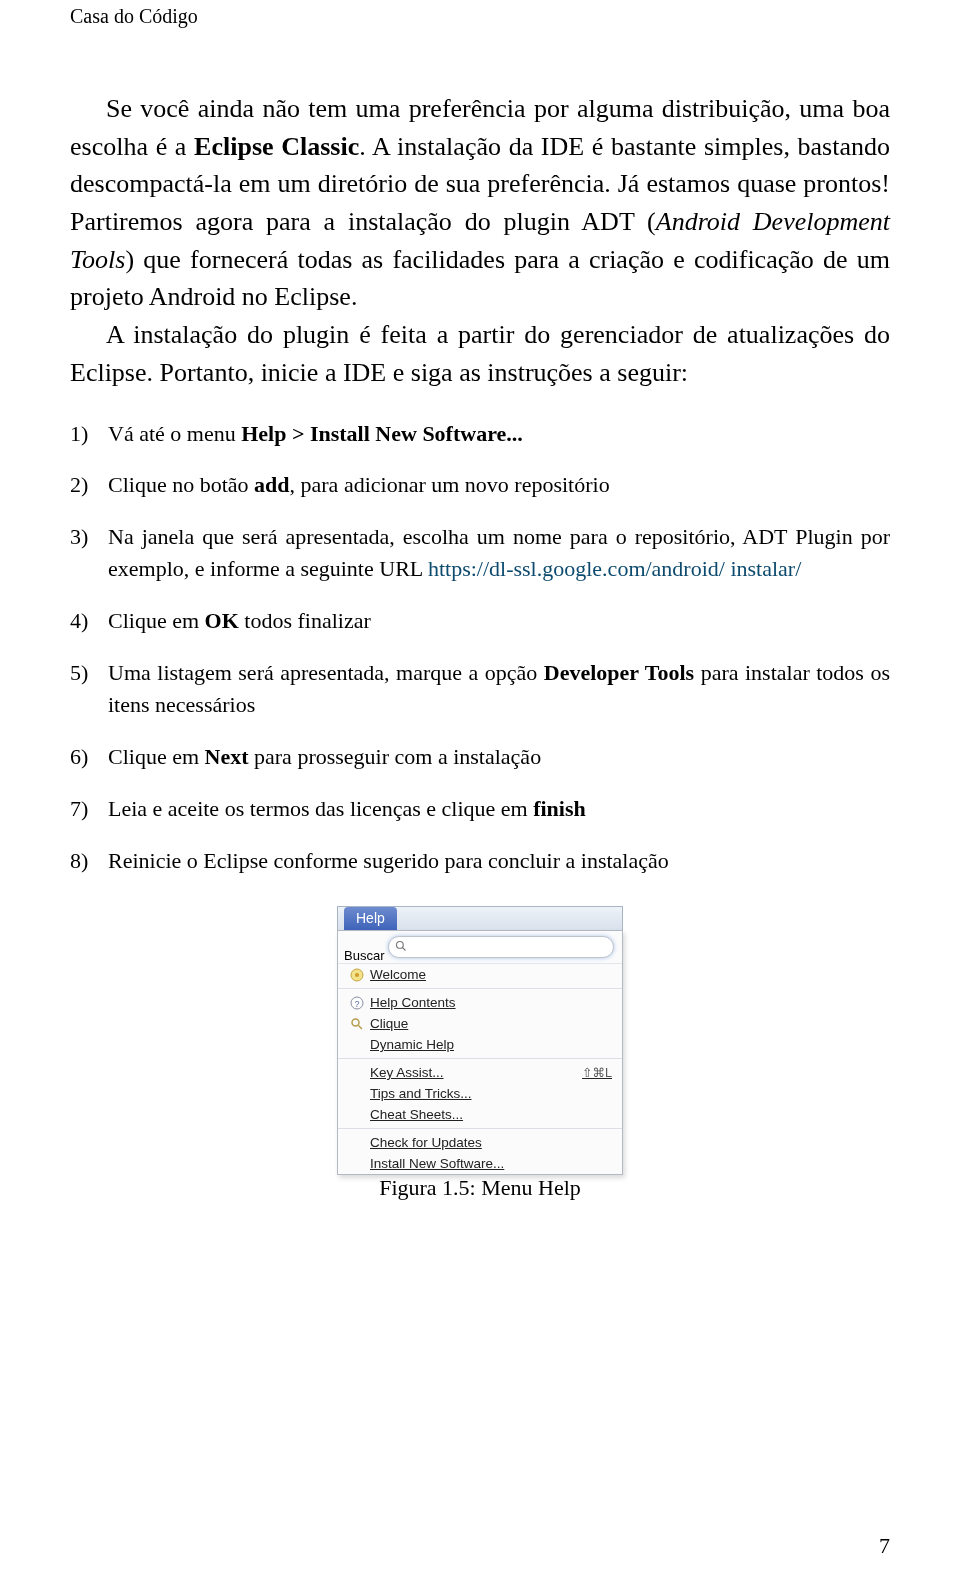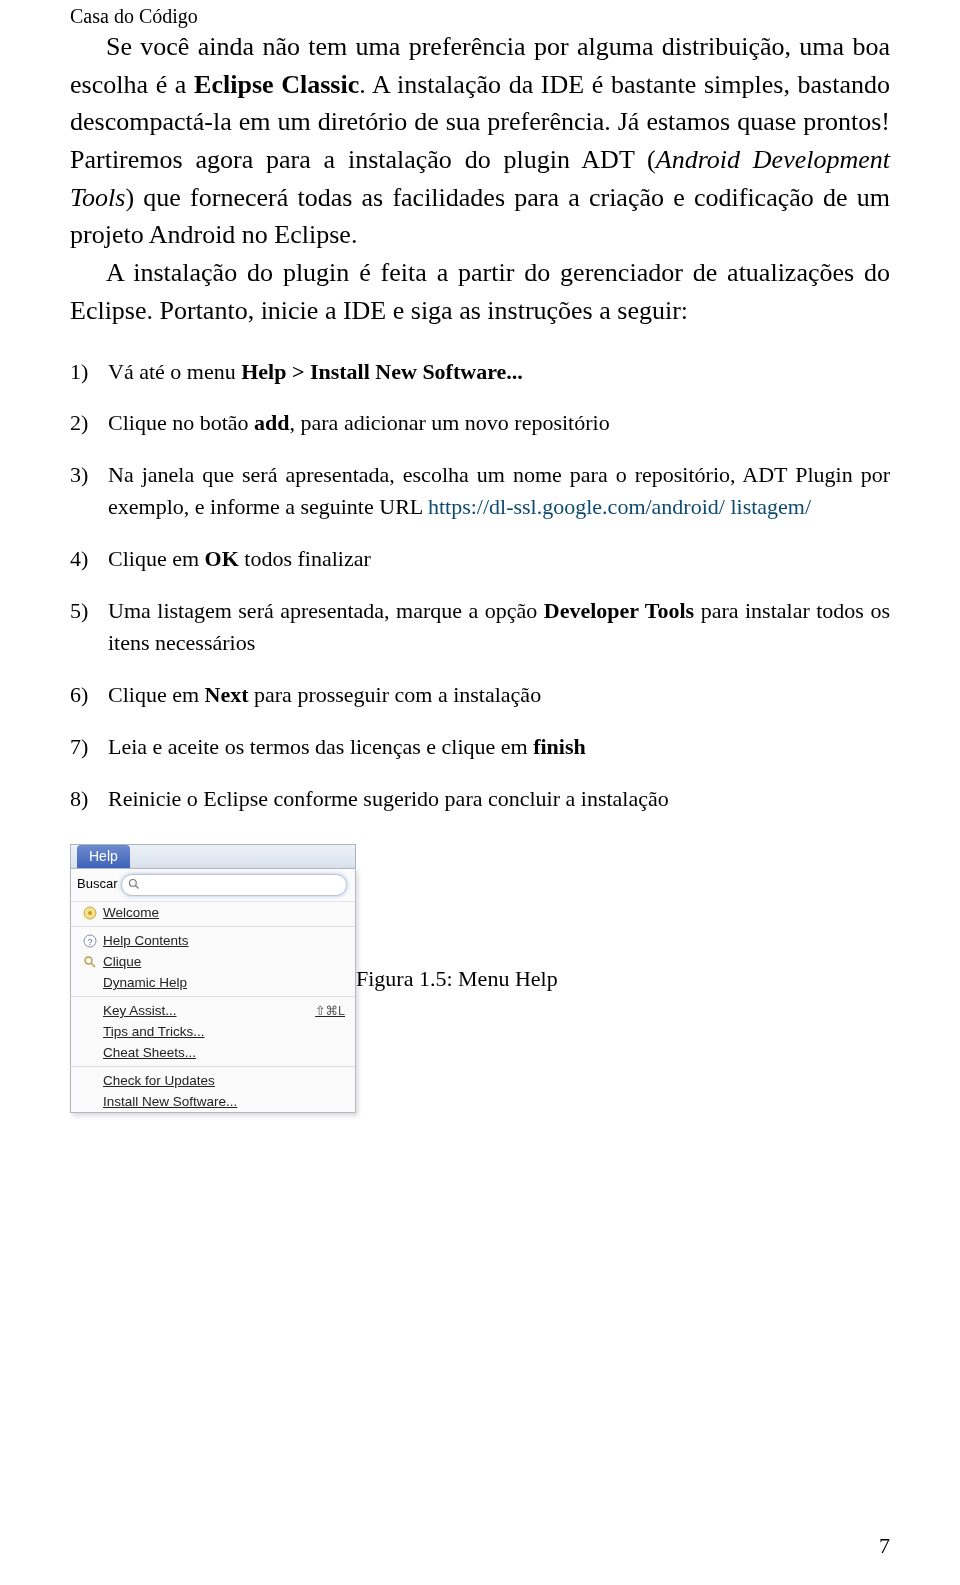--- a/index.html
+++ b/index.html
@@ -14,20 +14,21 @@
     height: 1585px;
     position: relative;
     box-sizing: border-box;
     padding: 5px 70px 30px 70px;
   }
   .running-head {
     display: flex;
     justify-content: space-between;
     font-size: 20px;
     color: #000;
+    margin-bottom: 62px;
   }
   .body-text {
     font-size: 26px;
     line-height: 1.45;
     text-align: justify;
   }
   .body-text .indent {
     text-indent: 36px;
     margin: 0;
   }
@@ -51,21 +52,21 @@
   ol.steps > li .num {
     position: absolute;
     left: 0;
     top: 0;
   }
 
   
   .figure-wrap {
     margin-top: 30px;
     display: flex;
-    flex-direction: row;
+    flex-direction: column;
     align-items: center;
   }
   .menu-shot {
     width: 286px;
     font-family: "Lucida Grande", "Helvetica Neue", Arial, sans-serif;
     font-size: 14px;
     color: #000;
     background: #fff;
   }
   .menubar {
@@ -169,21 +170,21 @@
     <li>
       <span class="num">1)</span>
       <span>Vá até o menu </span><span class="bold">Help &gt; Install New Software...</span>
     </li>
     <li>
       <span class="num">2)</span>
       <span>Clique no botão </span><span class="bold">add</span><span>, para adicionar um novo repositório</span>
     </li>
     <li>
       <span class="num">3)</span>
-      <span>Na janela que será apresentada, escolha um nome para o repositório, ADT Plugin por exemplo, e informe a seguinte URL </span><a class="link">https://dl-ssl.google.com/android/</a> <a class="link">listagem/</a>
+      <span>Na janela que será apresentada, escolha um nome para o repositório, ADT Plugin por exemplo, e informe a seguinte URL </span><a class="link">https://dl-ssl.google.com/android/</a> <a class="link">instalar/</a>
     </li>
     <li>
       <span class="num">4)</span>
       <span>Clique em </span><span class="bold">OK</span><span> todos finalizar</span>
     </li>
     <li>
       <span class="num">5)</span>
       <span>Uma listagem será apresentada, marque a opção </span><span class="bold">Developer Tools</span><span> para instalar todos os itens necessários</span>
     </li>
     <li>
@@ -203,21 +204,21 @@
   <div class="figure-wrap">
     <div class="menu-shot">
 
       <div class="menubar">
         <div class="menubar-item">Help</div>
       </div>
 
       <div class="dropdown">
 
         <div class="search-row">
-          <span style="position:absolute; margin-left:-44px; margin-top:2px; font-size:13px;">Buscar</span>
+          <span style="position:absolute; margin-left:-44px; margin-top:12px; font-size:13px;">Buscar</span>
           <div class="mac-search">
             <svg class="mag" viewBox="0 0 16 16">
                 <circle cx="6.5" cy="6.5" r="4.5" fill="none" stroke="#777" stroke-width="1.5"></circle>
                 <line x1="10" y1="10" x2="14" y2="14" stroke="#777" stroke-width="1.5"></line>
               </svg>
             <input type="text" style="">
           </div>
         </div>
 
         <div class="menu-item">

